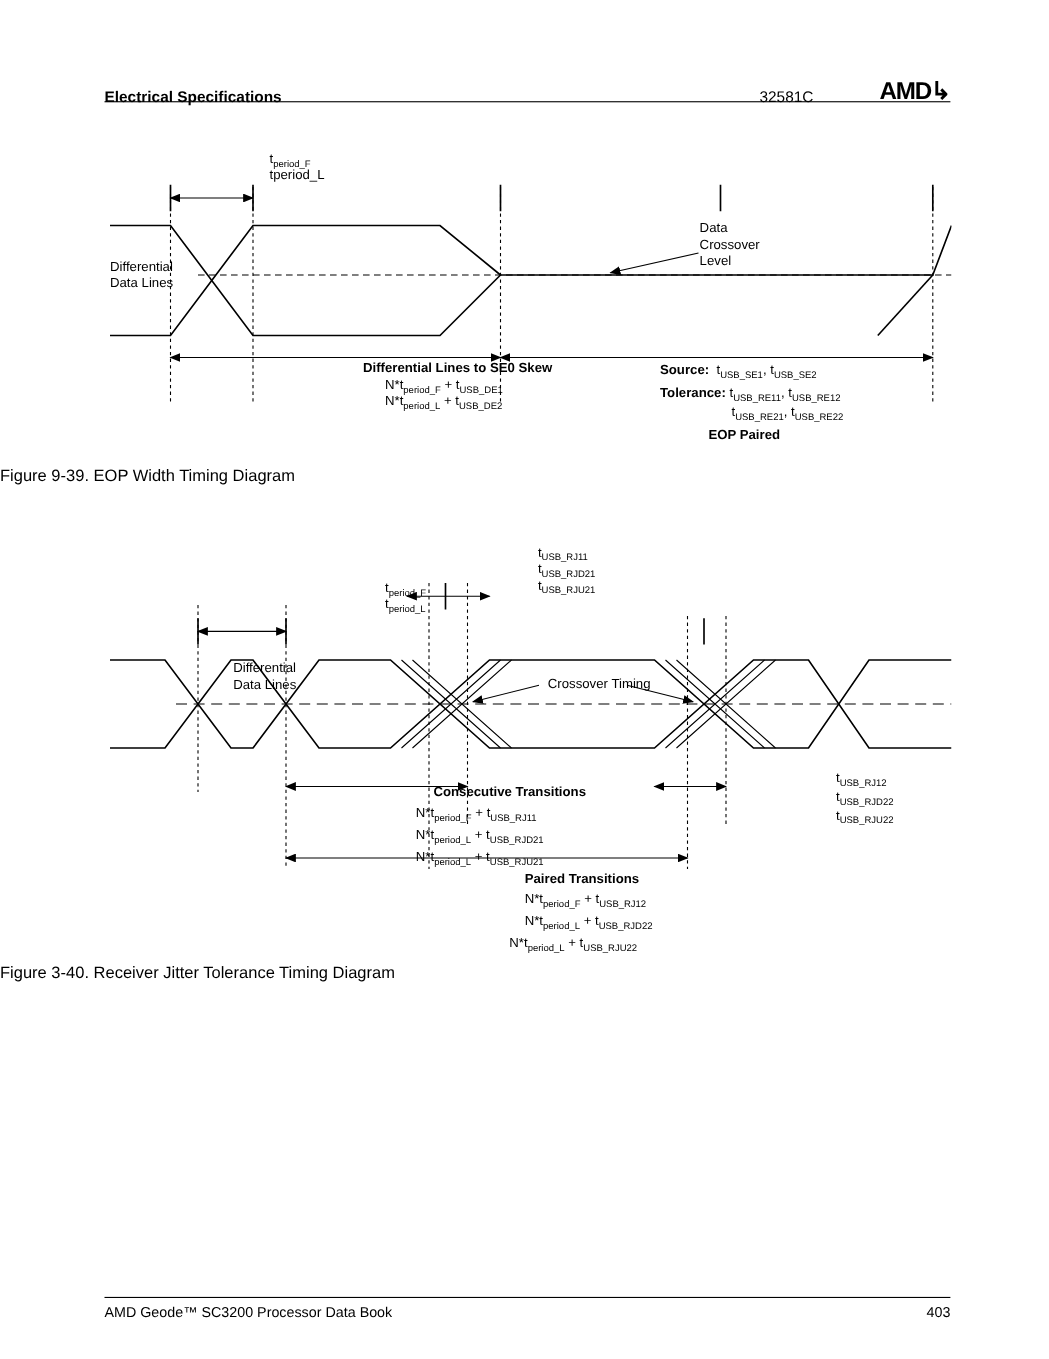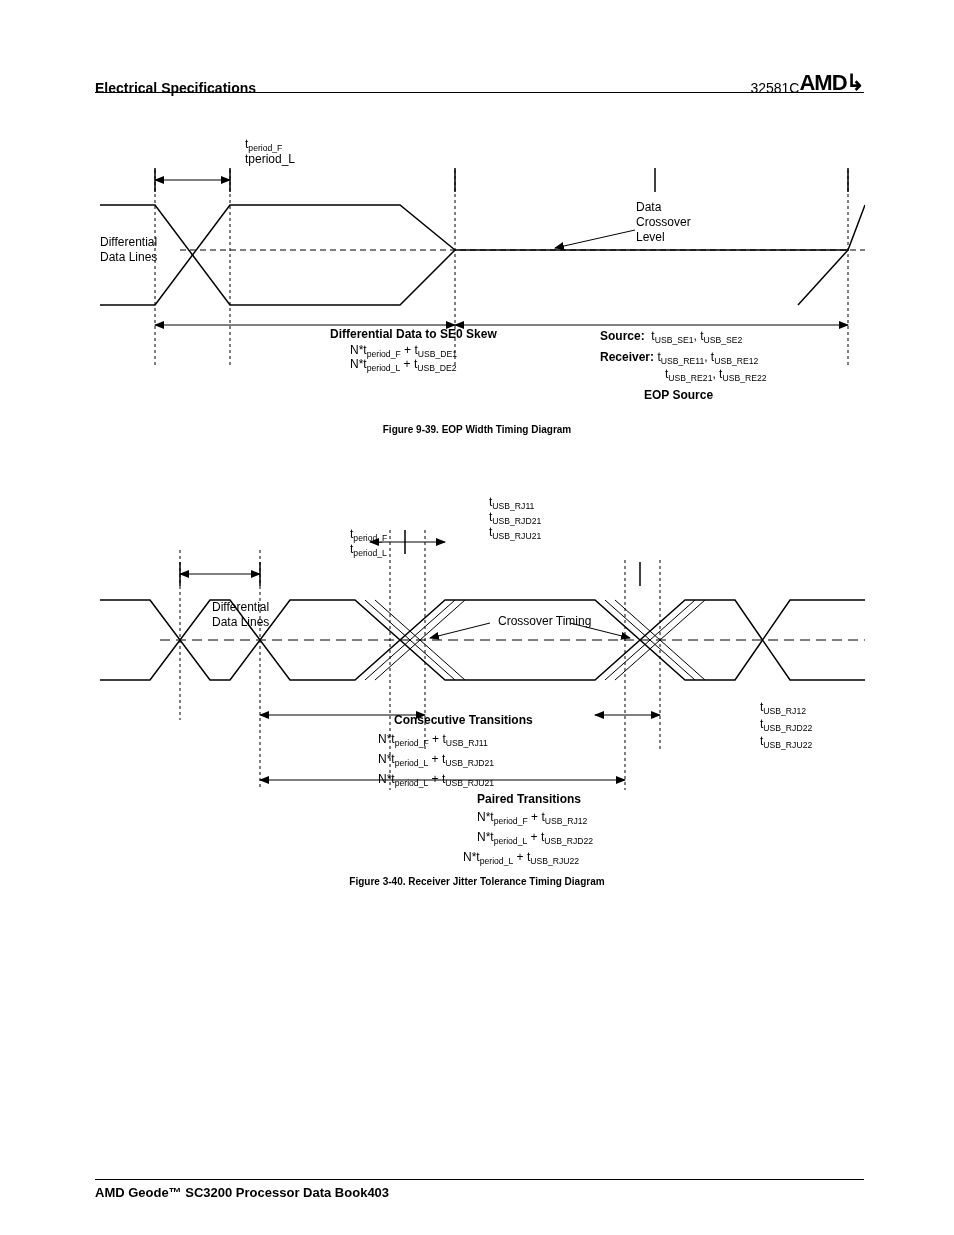--- a/index.html
+++ b/index.html
@@ -3,34 +3,34 @@
 <meta charset="utf-8">
 <style>
   html,body{margin:0;padding:0;background:#fff;font-family:Arial,Helvetica,sans-serif;color:#000}
   .page{width:954px;height:1235px;position:relative;margin:0 auto;background:#fff}
   .header{position:absolute;top:70px;left:95px;right:90px;display:flex;justify-content:space-between;align-items:flex-end;font-size:14px;font-weight:bold}
   .header .docnum{font-weight:normal}
   .hr{position:absolute;top:92px;left:95px;right:90px;height:1px;background:#000}
   .logo{font-weight:900;font-size:22px;letter-spacing:-1px}
   .logo .arr{display:inline-block;transform:scaleX(-1)}
   svg{position:absolute}
-  .fig-caption{position:absolute;width:100%;text-align:center;font-size:10px;font-weight:bold}
+  .fig-caption{position:absolute;width:100%;font-size:15px;font-weight:normal}
   .footer-line{position:absolute;bottom:55px;left:95px;right:90px;height:1px;background:#000}
-  .footer{position:absolute;bottom:35px;left:95px;right:90px;display:flex;justify-content:flex-start;font-size:13px;font-weight:bold}
+  .footer{position:absolute;bottom:35px;left:95px;right:90px;display:flex;justify-content:space-between;font-size:13px;font-weight:normal}
   sub{font-size:0.72em}
   .lbl{font-size:12px;position:absolute;line-height:1.25}
   .lbl b{font-weight:bold}
 </style>
 </head>
 <body>
 
 <div class="page">
   <div class="header">
     <span>Electrical Specifications</span>
-    <span style="display:flex;align-items:flex-end">
+    <span style="display:flex;gap:60px;align-items:flex-end">
       <span class="docnum">32581C</span>
       <span class="logo"><span>AMD</span><span class="arr">↲</span></span>
     </span>
   </div>
   <div class="hr"></div>
 
   <svg style="left:95px;top:130px" width="770" height="290">
     <defs>
       <marker id="ah" markerWidth="10" markerHeight="8" refX="9" refY="4" orient="auto">
           <path d="M0,0 L10,4 L0,8 z" fill="#000"></path>
@@ -65,27 +65,27 @@
     <line x1="360" y1="195" x2="753" y2="195" stroke="#000" marker-start="url(#ahs)" marker-end="url(#ah)"></line>
   </svg>
 
   <div class="lbl" style="left:245px;top:137px"><span>t</span><sub>period_F</sub></div>
   <div class="lbl" style="left:245px;top:152px">tperiod_L</div>
   <div class="lbl" style="left:100px;top:235px;white-space:pre">Differential
 Data Lines</div>
   <div class="lbl" style="left:636px;top:200px;white-space:pre">Data
 Crossover
 Level</div>
-  <div class="lbl" style="left:330px;top:327px"><b>Differential Data to SE0 Skew</b></div>
+  <div class="lbl" style="left:330px;top:327px"><b>Differential Lines to SE0 Skew</b></div>
   <div class="lbl" style="left:350px;top:343px"><span>N*t</span><sub>period_F</sub><span> + t</span><sub>USB_DE1</sub></div>
   <div class="lbl" style="left:350px;top:357px"><span>N*t</span><sub>period_L</sub><span> + t</span><sub>USB_DE2</sub></div>
   <div class="lbl" style="left:600px;top:329px"><b>Source:</b>&nbsp;&nbsp;<span>t</span><sub>USB_SE1</sub><span>, t</span><sub>USB_SE2</sub></div>
-  <div class="lbl" style="left:600px;top:350px"><b>Receiver:</b>&nbsp;<span>t</span><sub>USB_RE11</sub><span>, t</span><sub>USB_RE12</sub></div>
+  <div class="lbl" style="left:600px;top:350px"><b>Tolerance:</b>&nbsp;<span>t</span><sub>USB_RE11</sub><span>, t</span><sub>USB_RE12</sub></div>
   <div class="lbl" style="left:665px;top:367px"><span>t</span><sub>USB_RE21</sub><span>, t</span><sub>USB_RE22</sub></div>
-  <div class="lbl" style="left:644px;top:388px"><b>EOP Source</b></div>
+  <div class="lbl" style="left:644px;top:388px"><b>EOP Paired</b></div>
   <div class="fig-caption" style="top:424px">Figure 9-39.  EOP Width Timing Diagram</div>
 
   <svg style="left:95px;top:490px" width="770" height="310">
 
     <line x1="85" y1="60" x2="85" y2="230" stroke="#000" stroke-dasharray="3,3"></line>
     <line x1="165" y1="60" x2="165" y2="300" stroke="#000" stroke-dasharray="3,3"></line>
     <line x1="295" y1="40" x2="295" y2="300" stroke="#000" stroke-dasharray="3,3"></line>
     <line x1="330" y1="40" x2="330" y2="260" stroke="#000" stroke-dasharray="3,3"></line>
     <line x1="530" y1="70" x2="530" y2="300" stroke="#000" stroke-dasharray="3,3"></line>
     <line x1="565" y1="70" x2="565" y2="260" stroke="#000" stroke-dasharray="3,3"></line>

